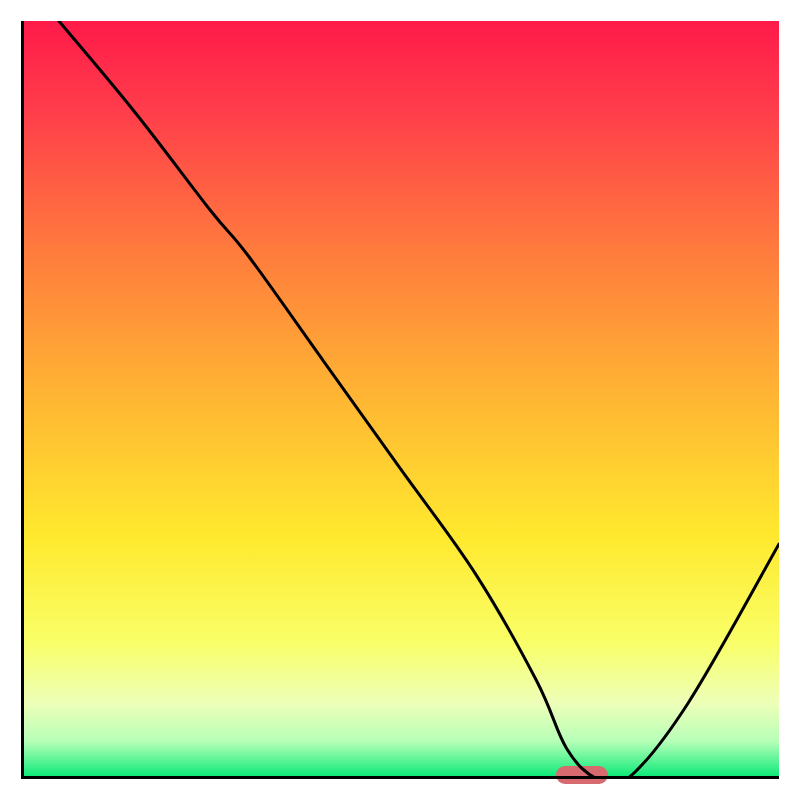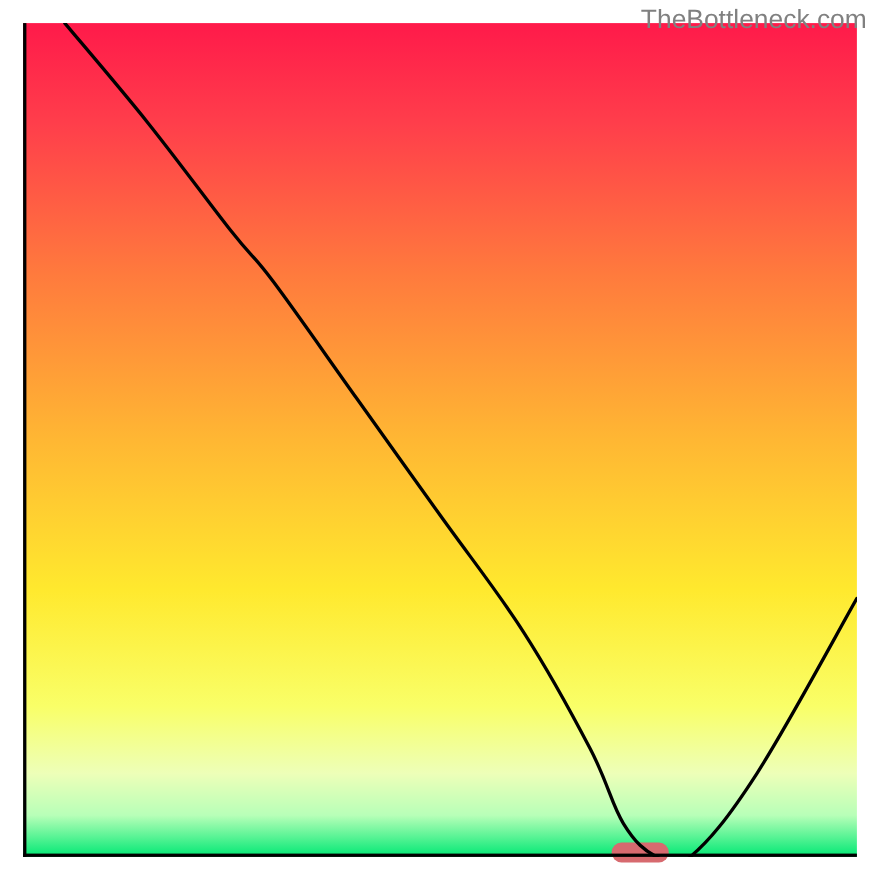--- a/index.html
+++ b/index.html
@@ -53,21 +53,20 @@
     border-radius: 9px;
     z-index: 2;
     transform: translate(-50%, -50%);
   }
 </style>
 </head>
 <body>
 
 <div class="wrap">
 
-  <div class="watermark">TheBottleneck.com</div>
 
   <div class="plot-area">
 
     <svg class="gradient" viewBox="0 0 758 758" preserveAspectRatio="none">
       <defs>
         <linearGradient id="bg" x1="0" y1="0" x2="0" y2="1">
             <stop offset="0%" stop-color="#ff1a4a"></stop>
             <stop offset="12%" stop-color="#ff3e4b"></stop>
             <stop offset="30%" stop-color="#ff7a3d"></stop>
             <stop offset="50%" stop-color="#ffb733"></stop>

